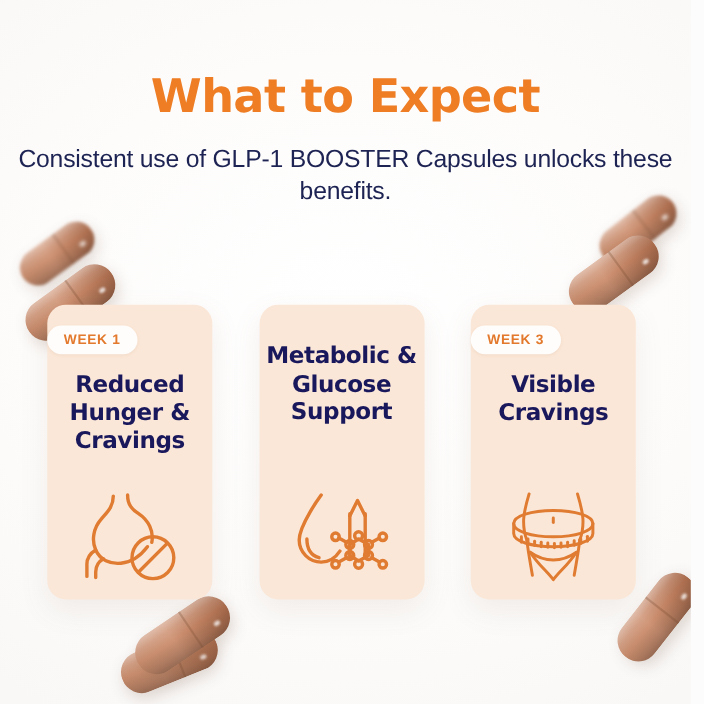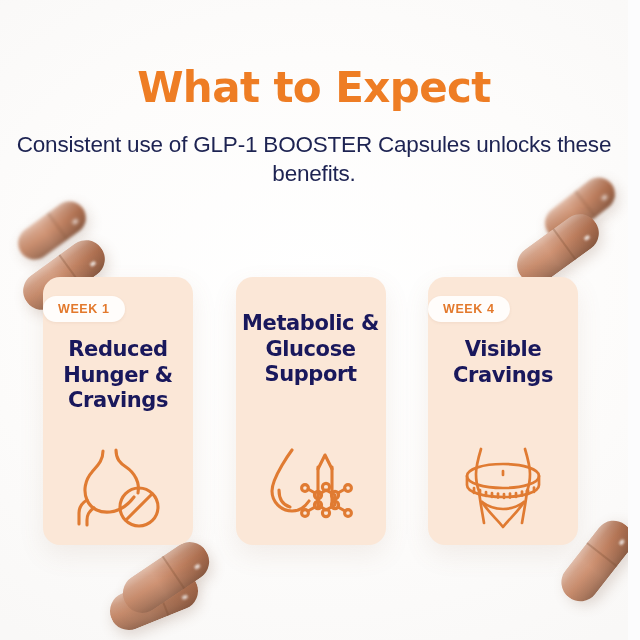--- a/index.html
+++ b/index.html
@@ -196,21 +196,21 @@
             <circle cx="82" cy="43" r="3.4"></circle>
           <path d="M72 62 L79 66"></path>
             <circle cx="82" cy="68" r="3.4"></circle>
           <path d="M49 62 L42 66"></path>
             <circle cx="39" cy="68" r="3.4"></circle>
         </svg>
       </div>
     </div>
 
     <div class="card">
-      <div class="badge">WEEK 4</div>
+      <div class="badge">WEEK 3</div>
       <div class="card-title">Visible Cravings</div>
       <div class="icon-wrap">
         <svg width="100" height="86" viewBox="0 0 100 86" fill="none" stroke="#e07b32" stroke-width="2.7" stroke-linecap="round" stroke-linejoin="round">
 
           <path d="M28 4 C25 14 23 22 23 29 C23 36 24 41 26 46"></path>
           <path d="M72 4 C75 14 77 22 77 29 C77 36 76 41 74 46"></path>
 
           <path d="M50 26 L50 30"></path>
 
           <path d="M14 31 C14 24 30 19 50 19 C70 19 86 24 86 31 L86 40

